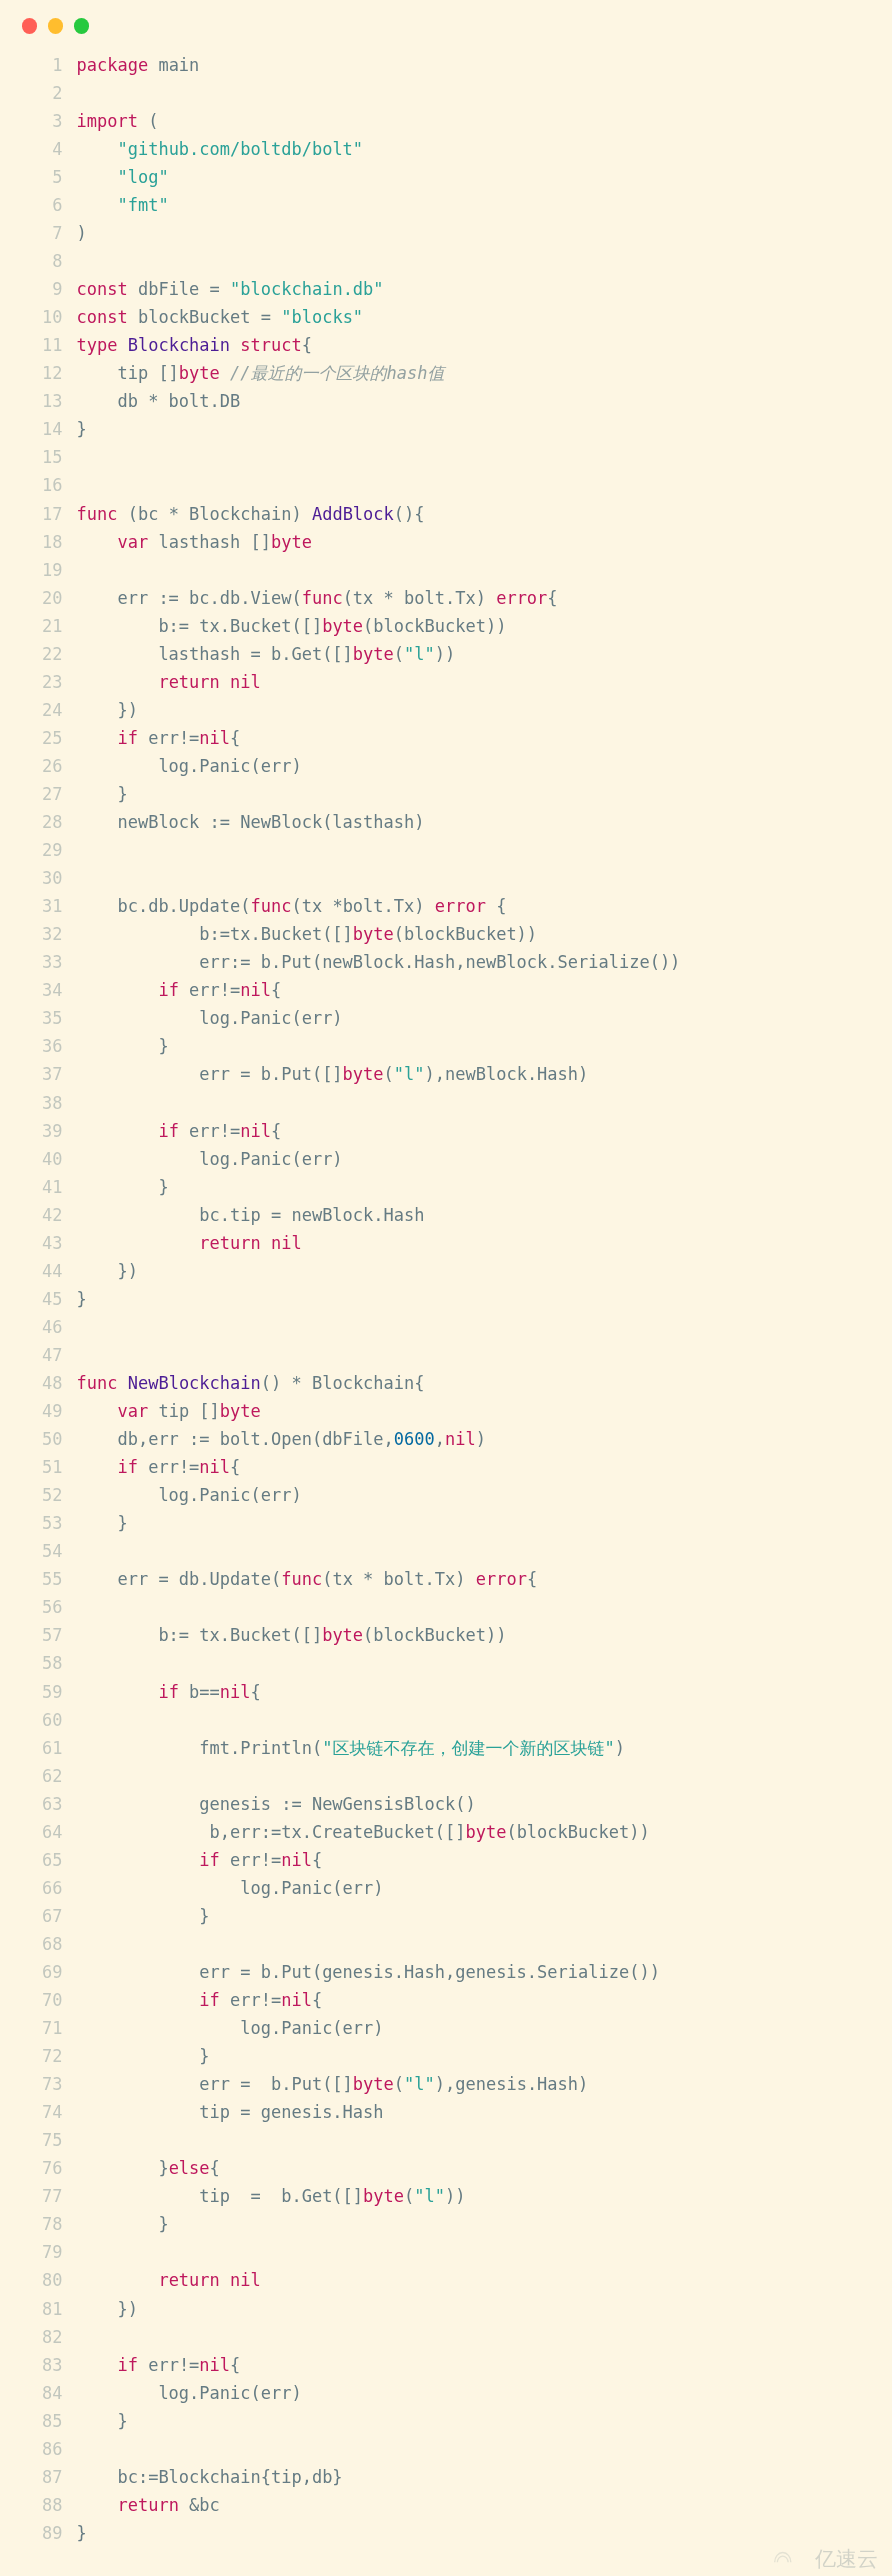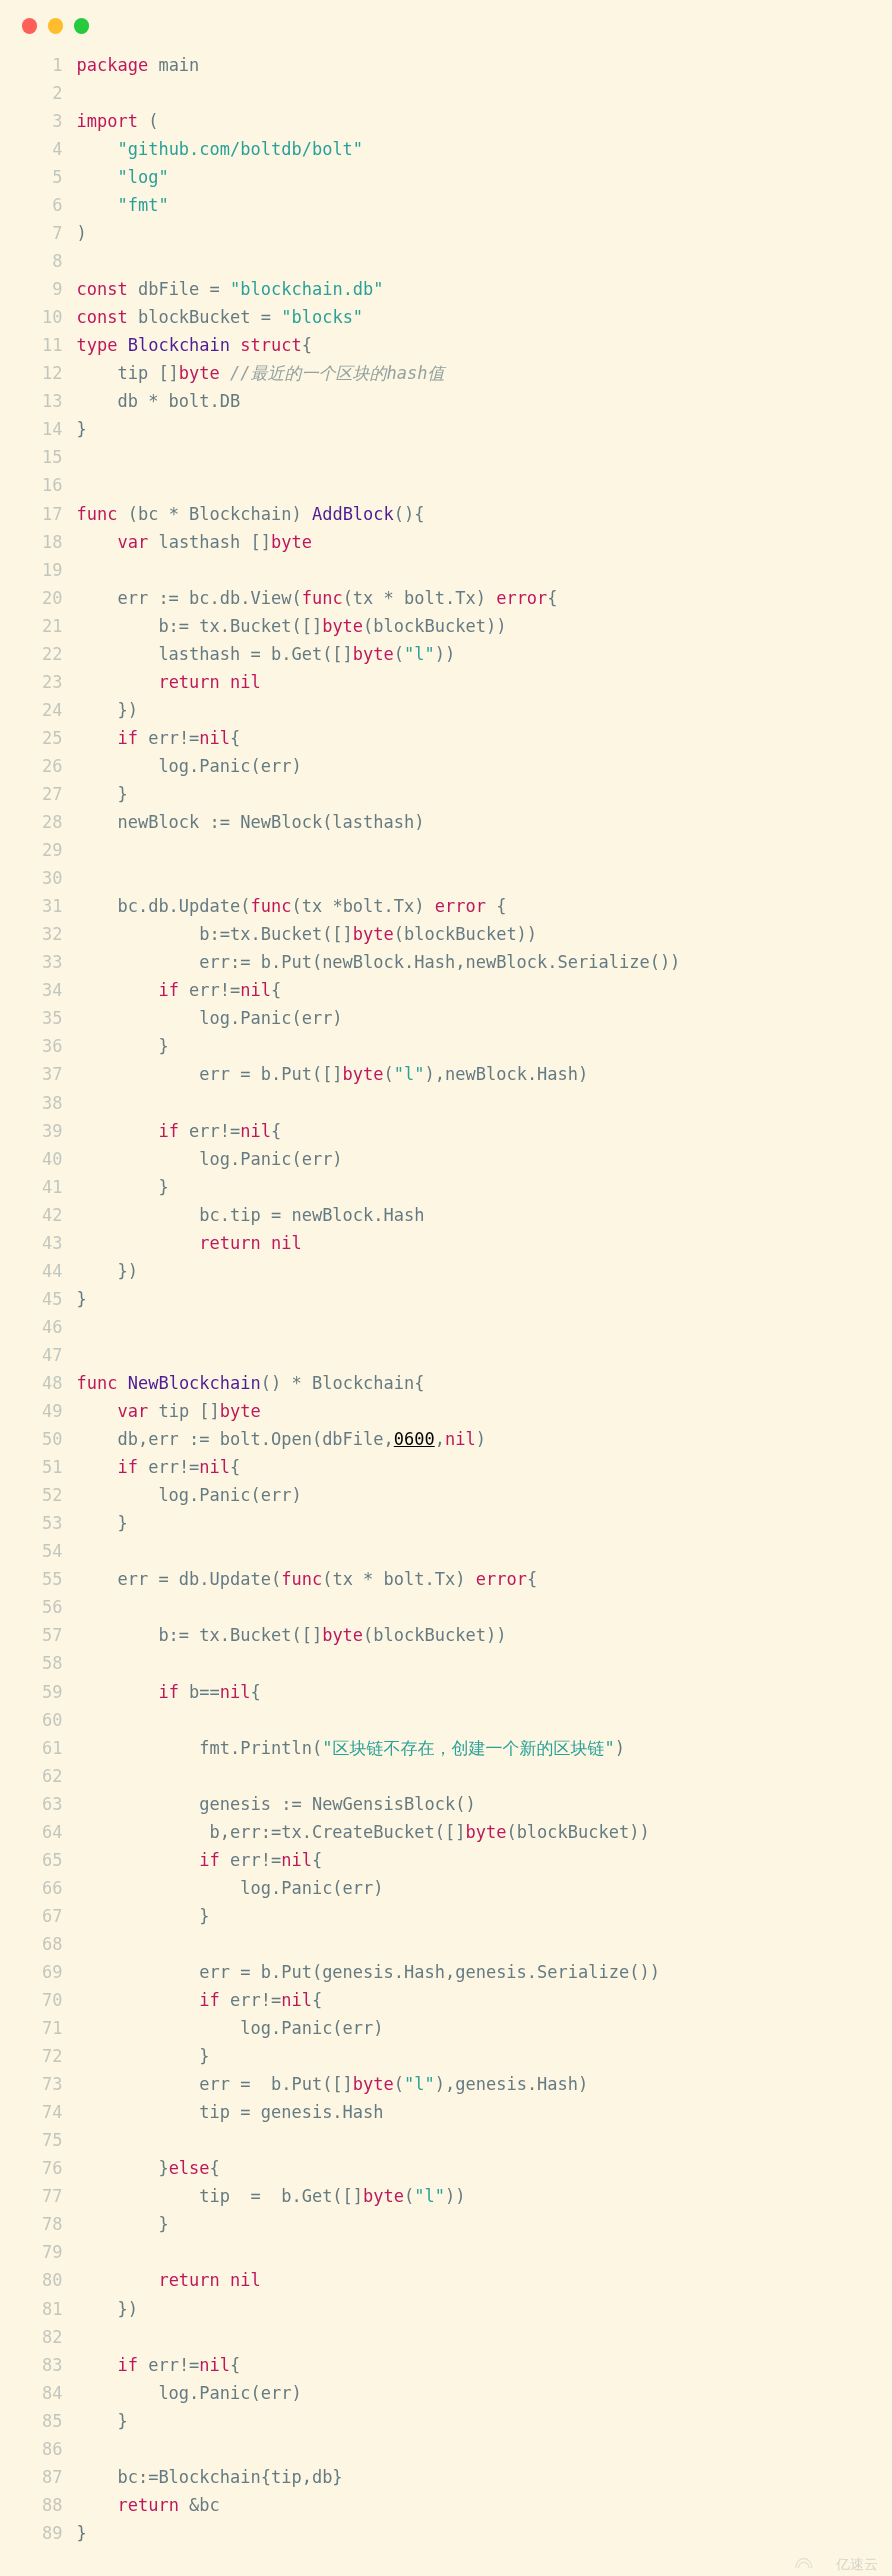--- a/index.html
+++ b/index.html
@@ -48,29 +48,29 @@
     opacity: .55;
   }
   .src {
     flex: 1;
   }
 
   
   .kw   { color: #be185d; } 
   .typ  { color: #4c1d95; } 
   .str  { color: #2AA198; } 
-  .num  { color: #000000; text-decoration: underline; } 
+  .num  { color: #0369a1; } 
   .pln  { color: #657B83; } 
   .cmt  { color: #93A1A1; font-style: italic; }
 
   .watermark {
     position: absolute;
     right: 14px;
     bottom: 7.7px;
-    font-size: 14px;
+    font-size: 21px;
     color: #93A1A1;
     opacity: .4;
     font-family: sans-serif;
     display:flex;
     align-items:center;
     gap:22px;
   }
   .watermark svg { width:21.5px; height:21.5px; opacity:.6; }
 </style>
 </head>

